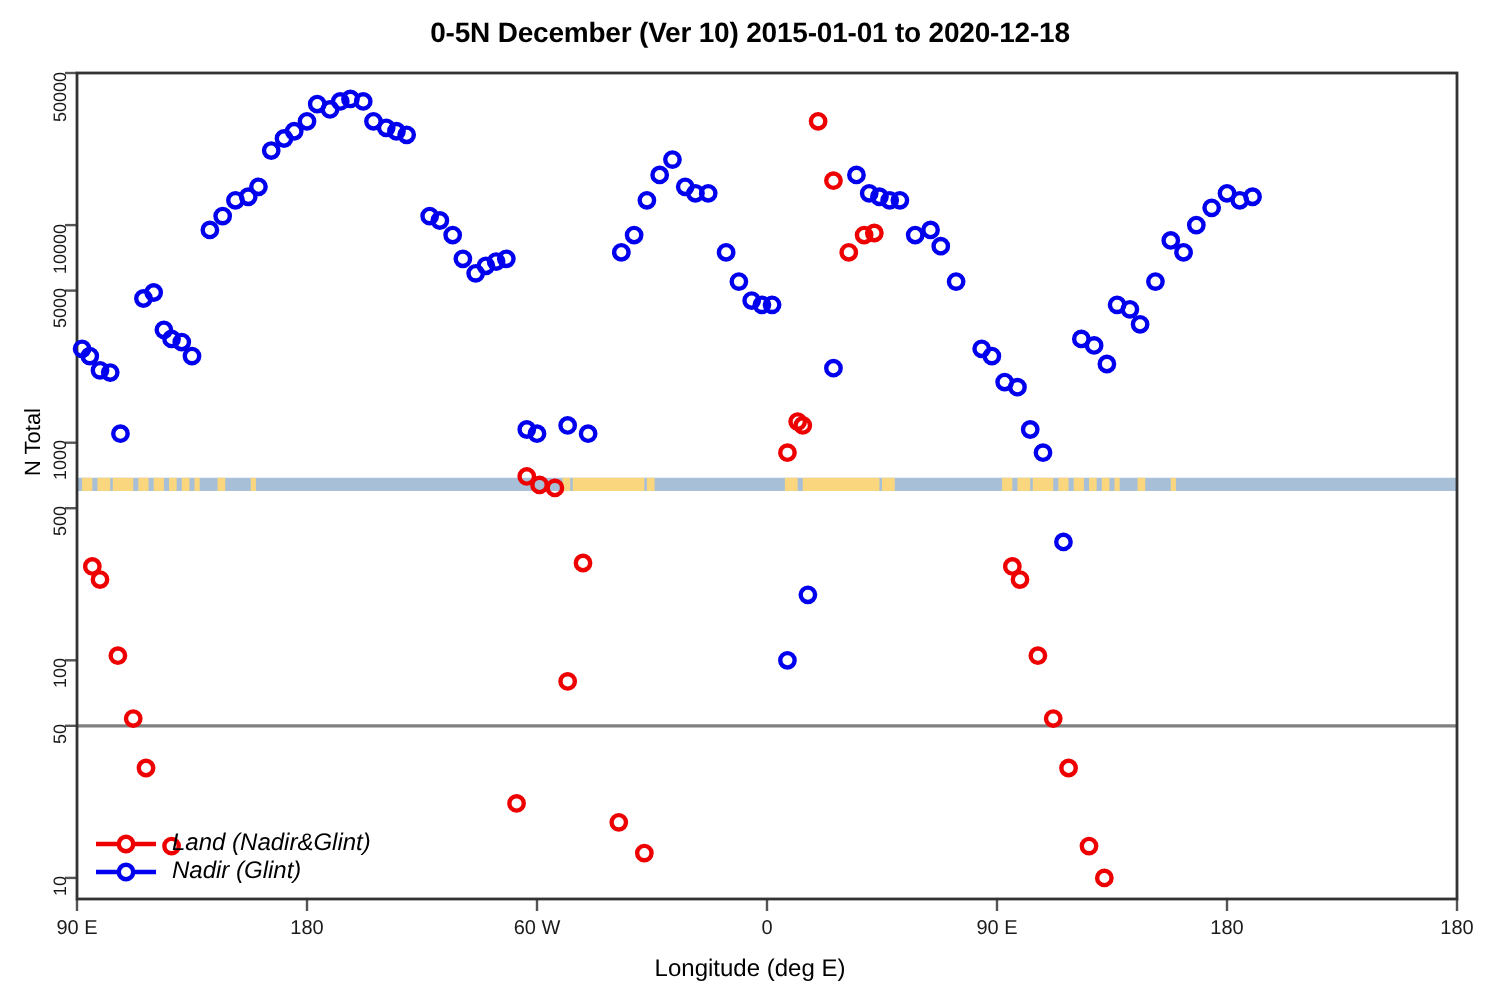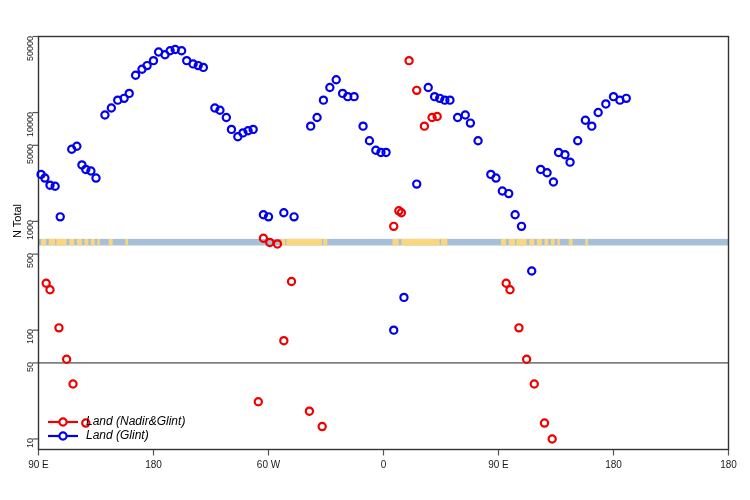--- a/index.html
+++ b/index.html
@@ -77,21 +77,23 @@
     color: #000000;
     white-space: nowrap;
     font-style: italic;
   }
 </style>
 </head>
 <body>
 
 <div id="figure">
 
+  <div class="chart-title">0-5N December (Ver 10)   2015-01-01 to 2020-12-18</div>
   <div class="ylabel">N Total</div>
+  <div class="xlabel">Longitude (deg E)</div>
 
   <svg id="plot" width="750" height="500">
     <g id="map-band-group">
         <rect x="38.5" y="238.88520021868584" width="690" height="6.604057017476947" fill="#a8bfd8"></rect>
         <rect x="41.05555555555556" y="238.88520021868584" width="5.111111111111107" height="6.604057017476947" fill="#fad67e"></rect>
         <rect x="48.72222222222222" y="238.88520021868584" width="6.388888888888893" height="6.604057017476947" fill="#fad67e"></rect>
         <rect x="56.388888888888886" y="238.88520021868584" width="10.222222222222229" height="6.604057017476947" fill="#fad67e"></rect>
         <rect x="69.16666666666667" y="238.88520021868584" width="5.1111111111111" height="6.604057017476947" fill="#fad67e"></rect>
         <rect x="76.83333333333333" y="238.88520021868584" width="5.111111111111114" height="6.604057017476947" fill="#fad67e"></rect>
         <rect x="84.5" y="238.88520021868584" width="3.8333333333333286" height="6.604057017476947" fill="#fad67e"></rect>
@@ -281,16 +283,16 @@
       <div class="xtick-label" style="left: 8.5px; width: 60px; top: 458.5px;">90 E</div>
       <div class="xtick-label" style="left: 123.5px; width: 60px; top: 458.5px;">180</div>
       <div class="xtick-label" style="left: 238.5px; width: 60px; top: 458.5px;">60 W</div>
       <div class="xtick-label" style="left: 353.5px; width: 60px; top: 458.5px;">0</div>
       <div class="xtick-label" style="left: 468.5px; width: 60px; top: 458.5px;">90 E</div>
       <div class="xtick-label" style="left: 583.5px; width: 60px; top: 458.5px;">180</div>
       <div class="xtick-label" style="left: 698.5px; width: 60px; top: 458.5px;">180</div>
     </div>
   <div id="legend-labels">
       <div class="legend-text" style="left: 86px; top: 414px;">Land (Nadir&amp;Glint)</div>
-      <div class="legend-text" style="left: 86px; top: 428px;">Land (Glint)</div>
+      <div class="legend-text" style="left: 86px; top: 428px;">Nadir (Glint)</div>
     </div>
 
 </div>
 
 </body></html>

